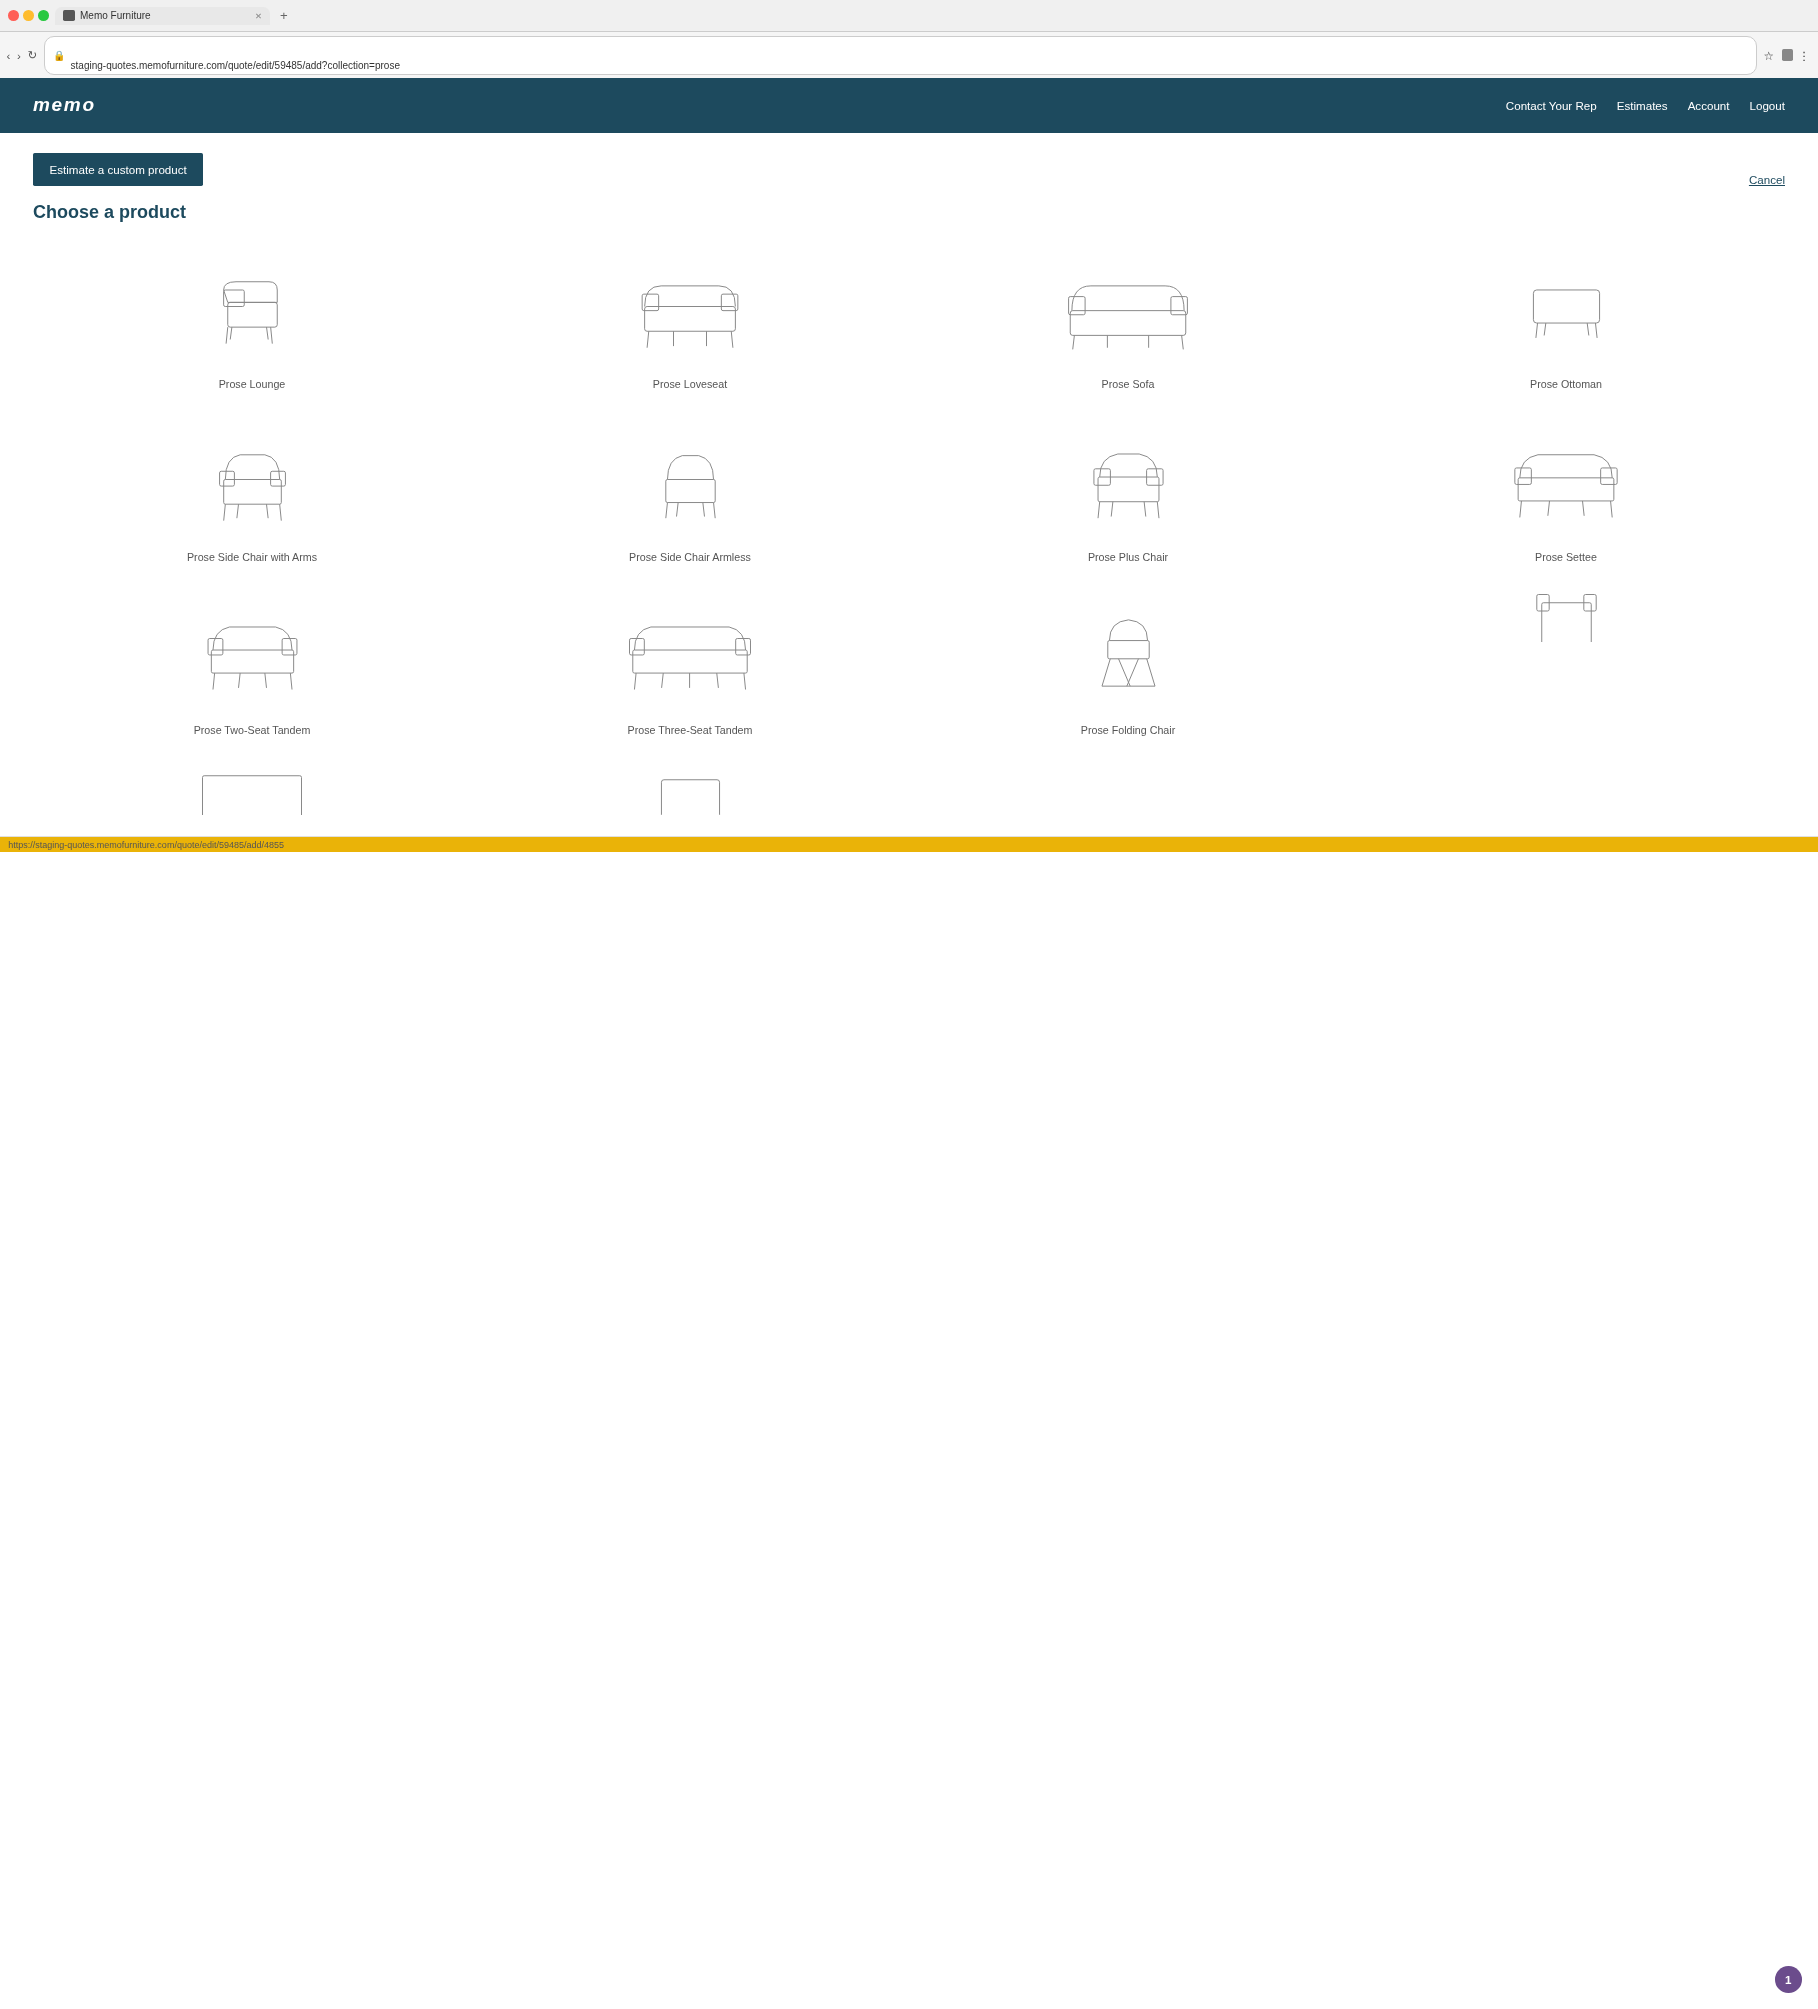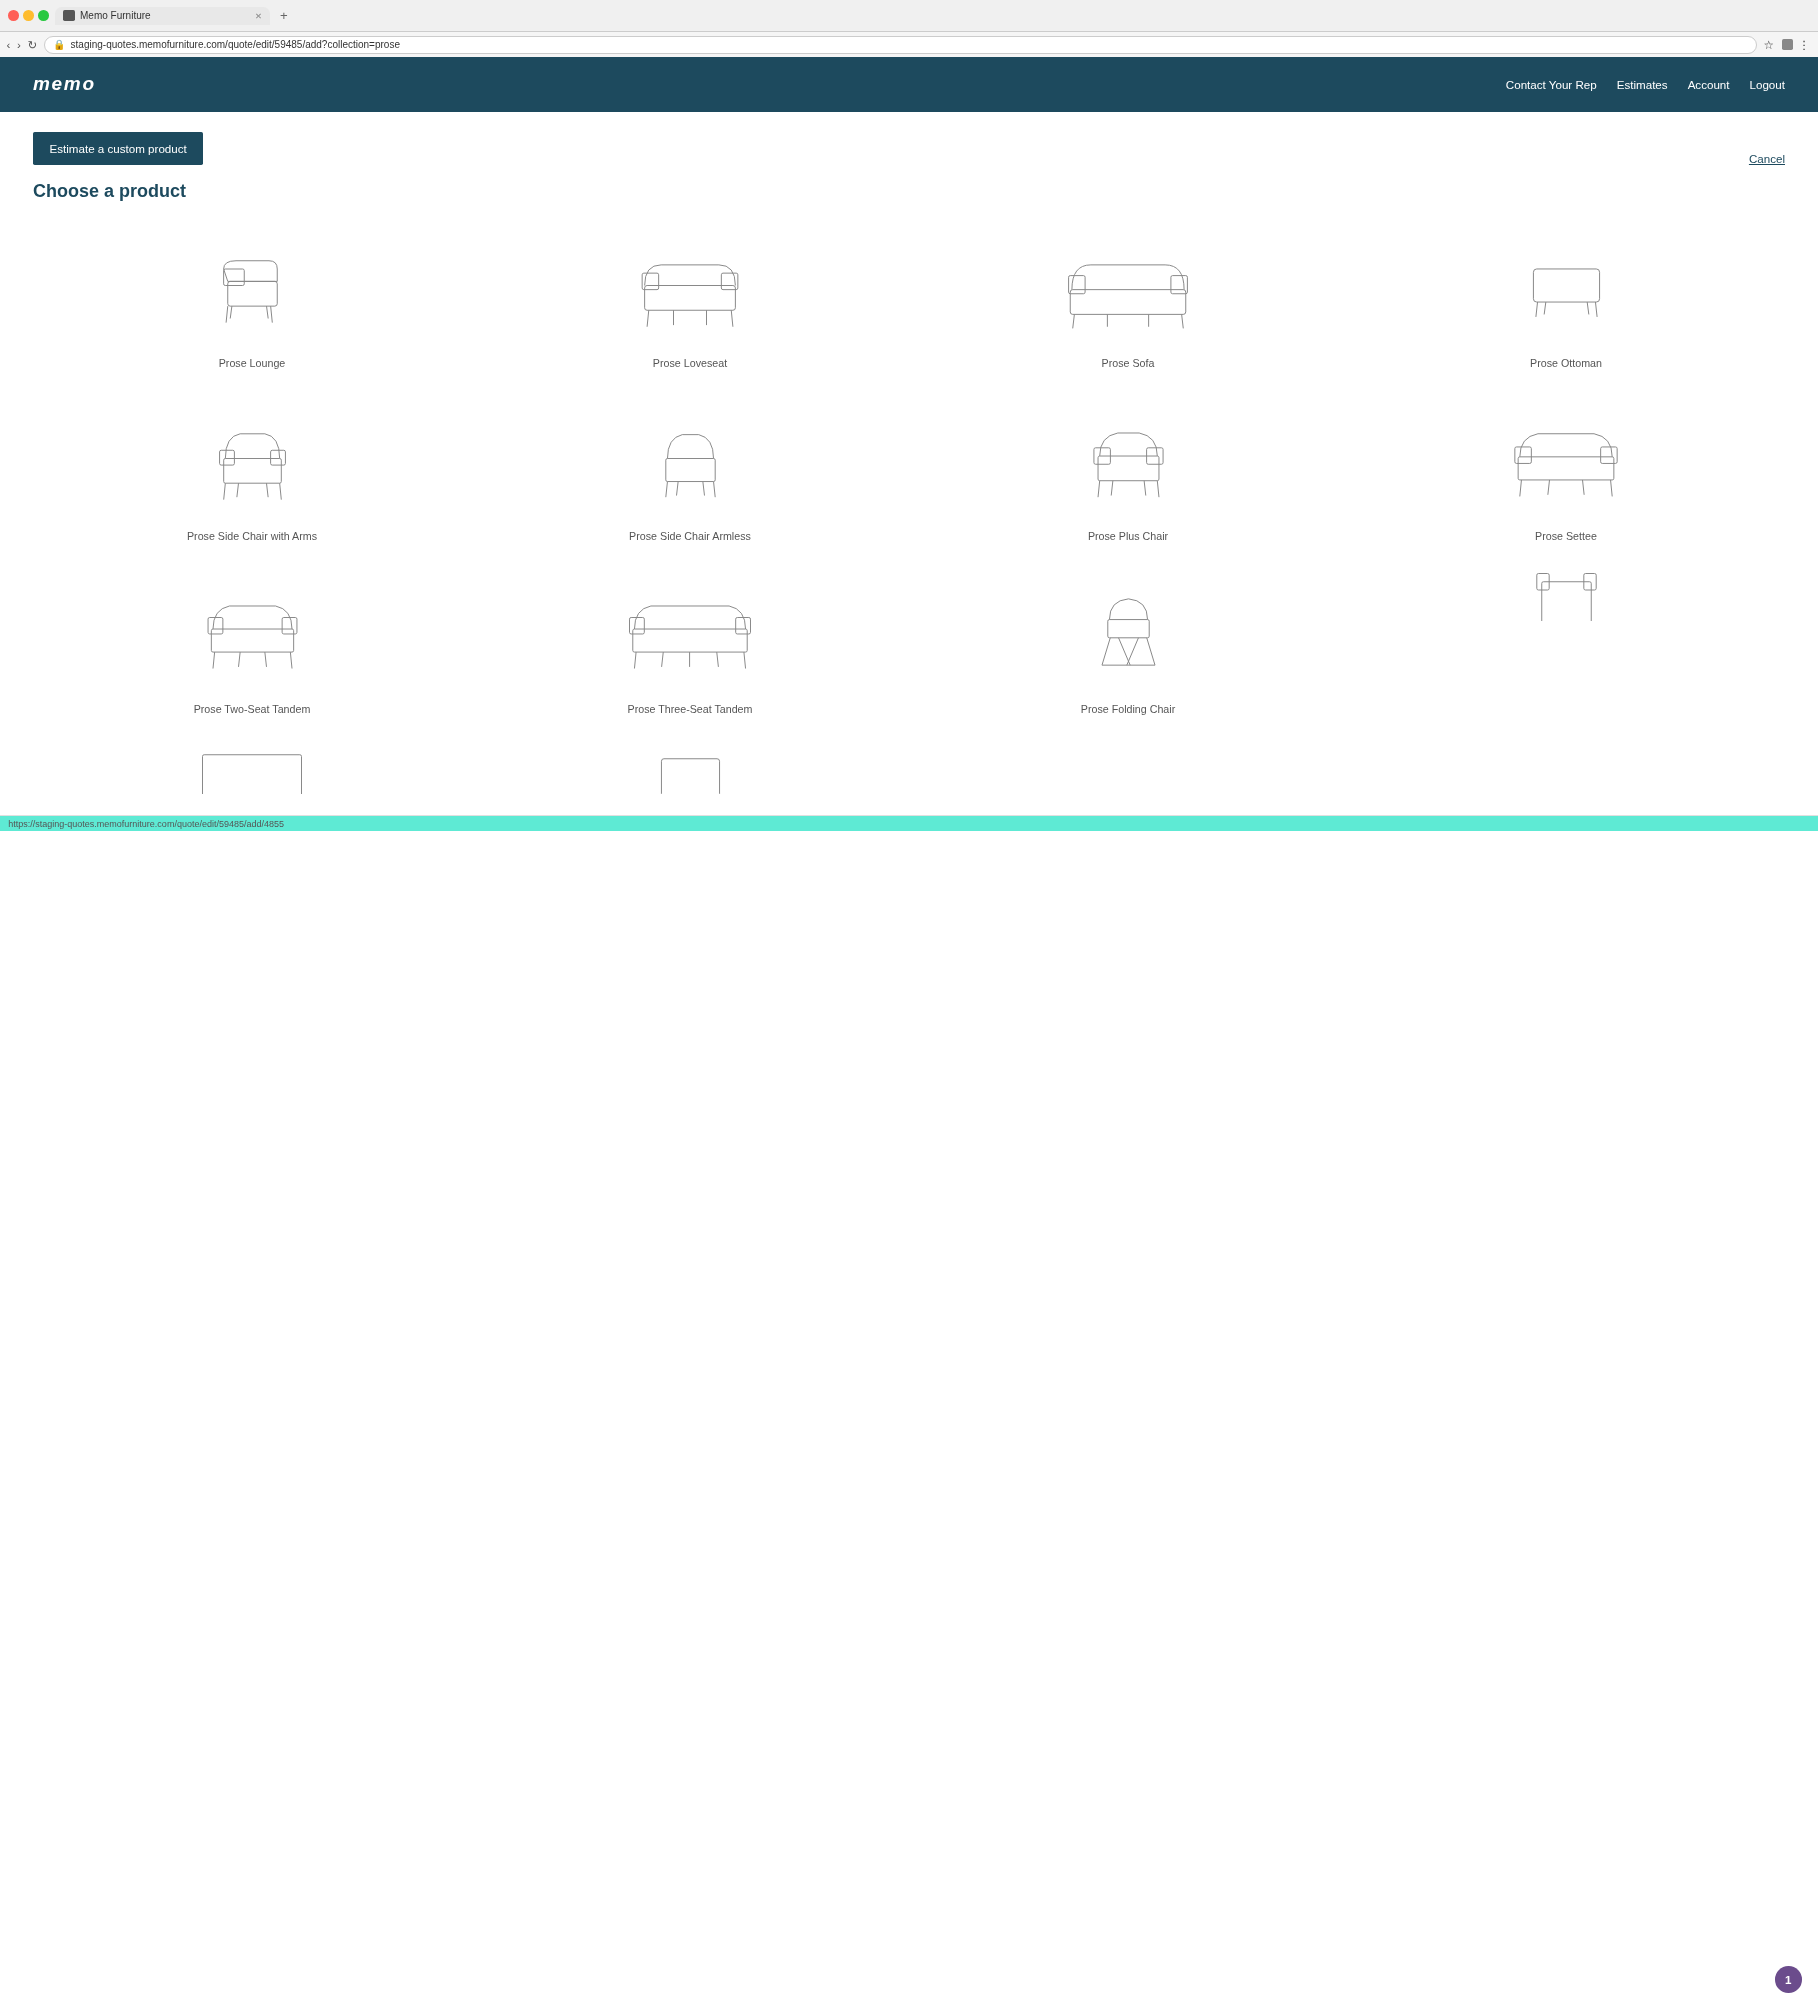--- a/index.html
+++ b/index.html
@@ -46,21 +46,21 @@
       background: #fff;
       border: 0.8px solid #ccc;
       border-radius: 10px;
       padding: 2.5px 8.3px;
       font-size: 10px;
       color: #333;
       display: flex;
       align-items: center;
       gap: 5px;
     }
-    .address-bar-url { flex: 1; overflow: hidden; white-space: nowrap; text-overflow: ellipsis; }
+    .address-bar-url { flex: 1; overflow: hidden; white-space: nowrap; text-overflow: ellipsis; margin-top: 21px; }
     .browser-toolbar-icons { display: flex; gap: 5px; align-items: center; }
     .browser-icon { width: 13.2px; height: 13.2px; background: #888; border-radius: 1.7px; }
 
     
     .app-header {
       background: #1d4a5e;
       padding: 16.5px 33px;
       display: flex;
       align-items: center;
       justify-content: space-between;
@@ -145,21 +145,21 @@
       border-radius: 50%;
       display: flex;
       align-items: center;
       justify-content: center;
       font-size: 11.6px;
       font-weight: bold;
     }
 
     
     .status-bar {
-      background: #5eead4;
+      background: #eab308;
       border-top: 0.8px solid #e0e0e0;
       padding: 2.5px 8.3px;
       font-size: 9px;
       color: #555;
     }
 
     
     svg.furniture { stroke: #888; fill: none; stroke-width: 1.2; }
   </style>
 </head>

